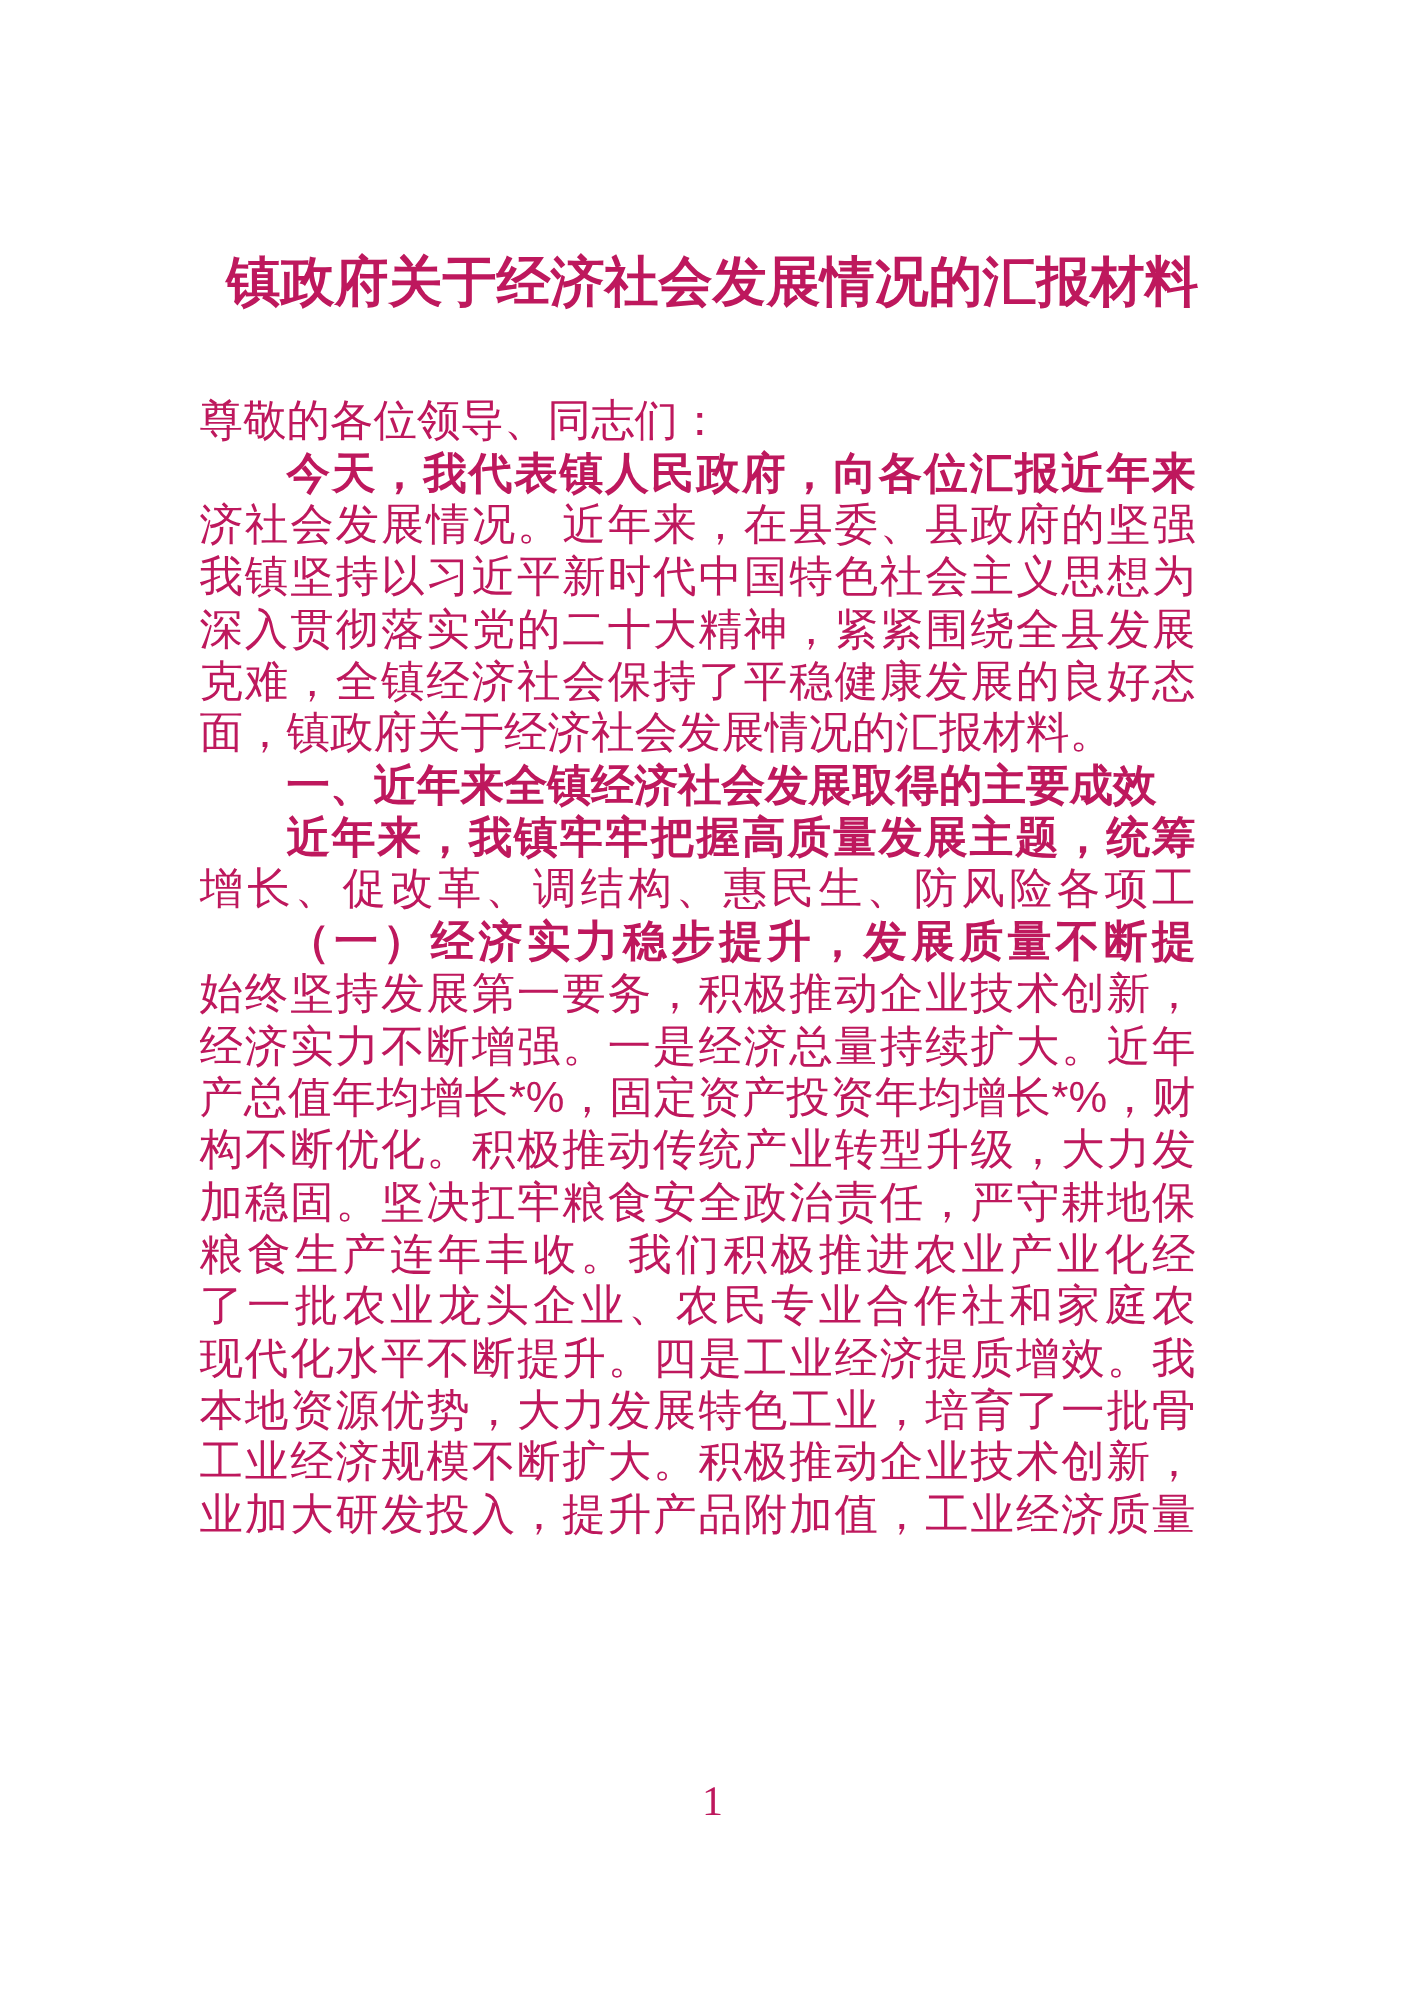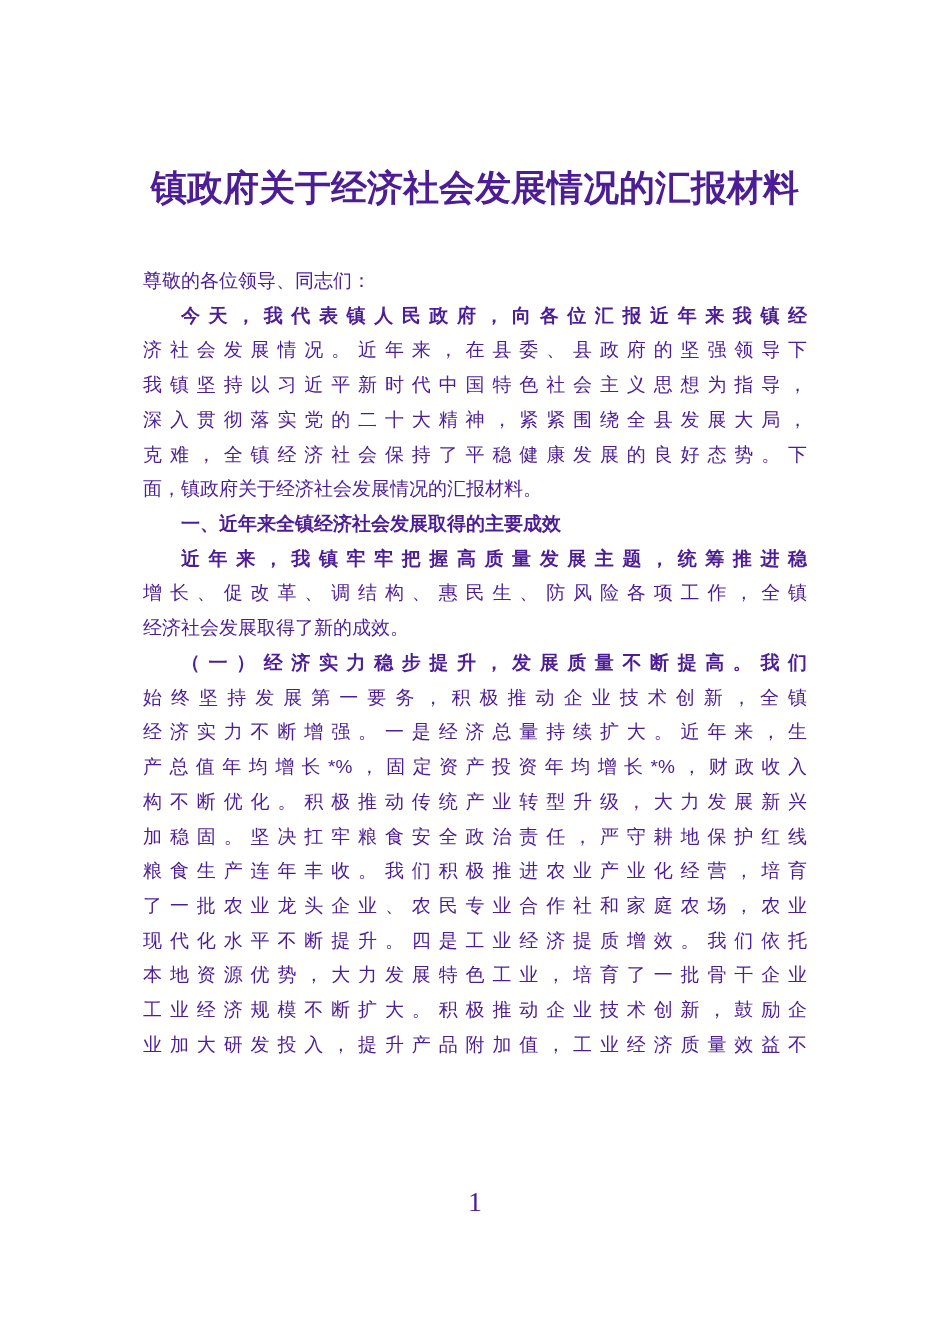--- a/index.html
+++ b/index.html
@@ -1,35 +1,35 @@
 <!DOCTYPE html>
 <html><head>
 <meta charset="utf-8">
 <style>
   html,body { margin:0; padding:0; background:#fff; }
   .page {
     position:relative;
     width:950px; height:1344px;
     background:#ffffff;
-    color:#4c1d95;
+    color:#be185d;
     font-family:"Liberation Sans", sans-serif;
     overflow:hidden;
   }
   .doc-title {
     position:absolute;
     left:143px; top:164px; width:664px;
     font-size:36px; font-weight:700;
     line-height:48px;
     text-align:center;
     letter-spacing:0;
   }
   .doc-body {
     position:absolute;
-    left:143px; top:264px; width:664px;
-    font-size:19px;
+    left:133px; top:264px; width:664px;
+    font-size:29px;
     line-height:34.72px;
   }
   .para { margin:0; padding:0; }
   .line {
     height:34.72px;
     overflow:hidden;
     text-align:justify;
     text-align-last:justify;
   }
   .para .line:last-child { text-align-last:left; }
@@ -61,21 +61,20 @@
         <div class="line">深入贯彻落实党的二十大精神，紧紧围绕全县发展大局，</div>
         <div class="line">克难，全镇经济社会保持了平稳健康发展的良好态势。下</div>
         <div class="line">面，镇政府关于经济社会发展情况的汇报材料。</div>
       </div>
       <div class="para indent">
         <div class="line">一、近年来全镇经济社会发展取得的主要成效</div>
       </div>
       <div class="para indent">
         <div class="line">近年来，我镇牢牢把握高质量发展主题，统筹推进稳</div>
         <div class="line">增长、促改革、调结构、惠民生、防风险各项工作，全镇</div>
-        <div class="line">经济社会发展取得了新的成效。</div>
       </div>
       <div class="para indent justify-last">
         <div class="line">（一）经济实力稳步提升，发展质量不断提高。我们</div>
         <div class="line">始终坚持发展第一要务，积极推动企业技术创新，全镇</div>
         <div class="line">经济实力不断增强。一是经济总量持续扩大。近年来，生</div>
         <div class="line">产总值年均增长*%，固定资产投资年均增长*%，财政收入</div>
         <div class="line">构不断优化。积极推动传统产业转型升级，大力发展新兴</div>
         <div class="line">加稳固。坚决扛牢粮食安全政治责任，严守耕地保护红线</div>
         <div class="line">粮食生产连年丰收。我们积极推进农业产业化经营，培育</div>
         <div class="line">了一批农业龙头企业、农民专业合作社和家庭农场，农业</div>

